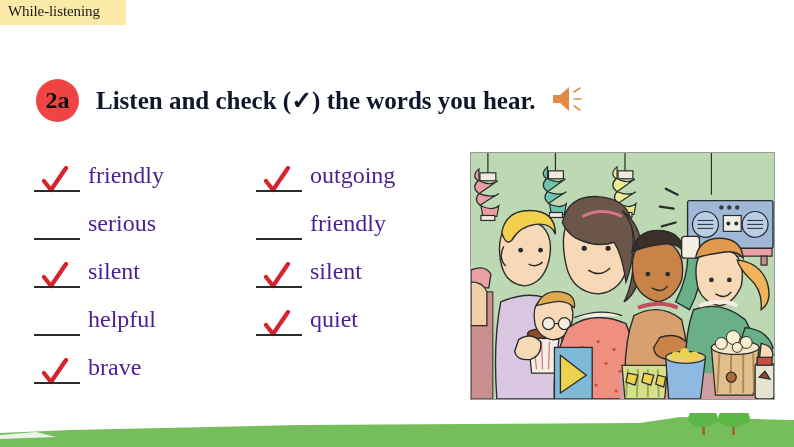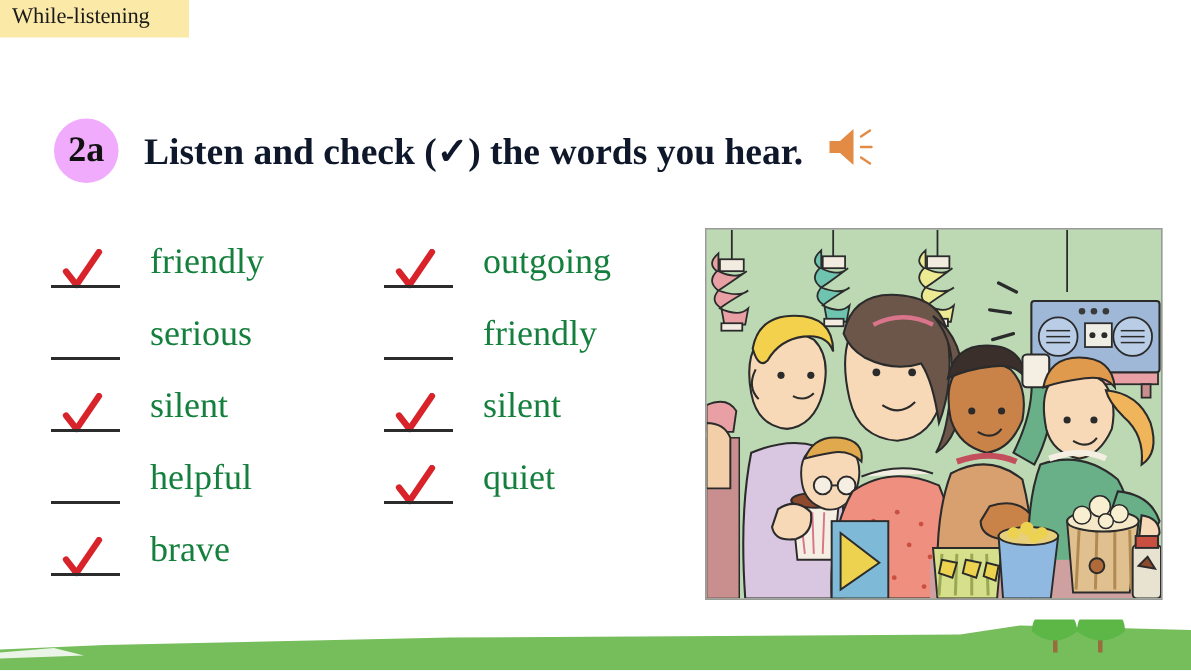--- a/index.html
+++ b/index.html
@@ -44,21 +44,21 @@
     position: absolute;
     left: 36px;
     top: 79px;
     display: flex;
     align-items: center;
   }
   .badge {
     width: 43px;
     height: 43px;
     border-radius: 50%;
-    background: #f0abfc;
+    background: #ef4444;
     display: flex;
     align-items: center;
     justify-content: center;
     font-family: "Liberation Serif", serif;
     font-weight: bold;
     font-size: 24px;
     color: #111111;
     flex: none;
   }
   .title-text {
@@ -115,23 +115,23 @@
     position: absolute;
     left: 7px;
     bottom: -1px;
     width: 28px;
     height: 27px;
     display: block;
   }
   .word-label {
     font-family: "Liberation Serif", serif;
     font-size: 24px;
-    color: #15803d;
+    color: #4c1d95;
     line-height: 30px;
-    margin-left: 20px;
+    margin-left: 8px;
     white-space: nowrap;
   }
 
   
   .illustration {
     position: absolute;
     left: 470px;
     top: 152px;
     width: 305px;
     height: 248px;

